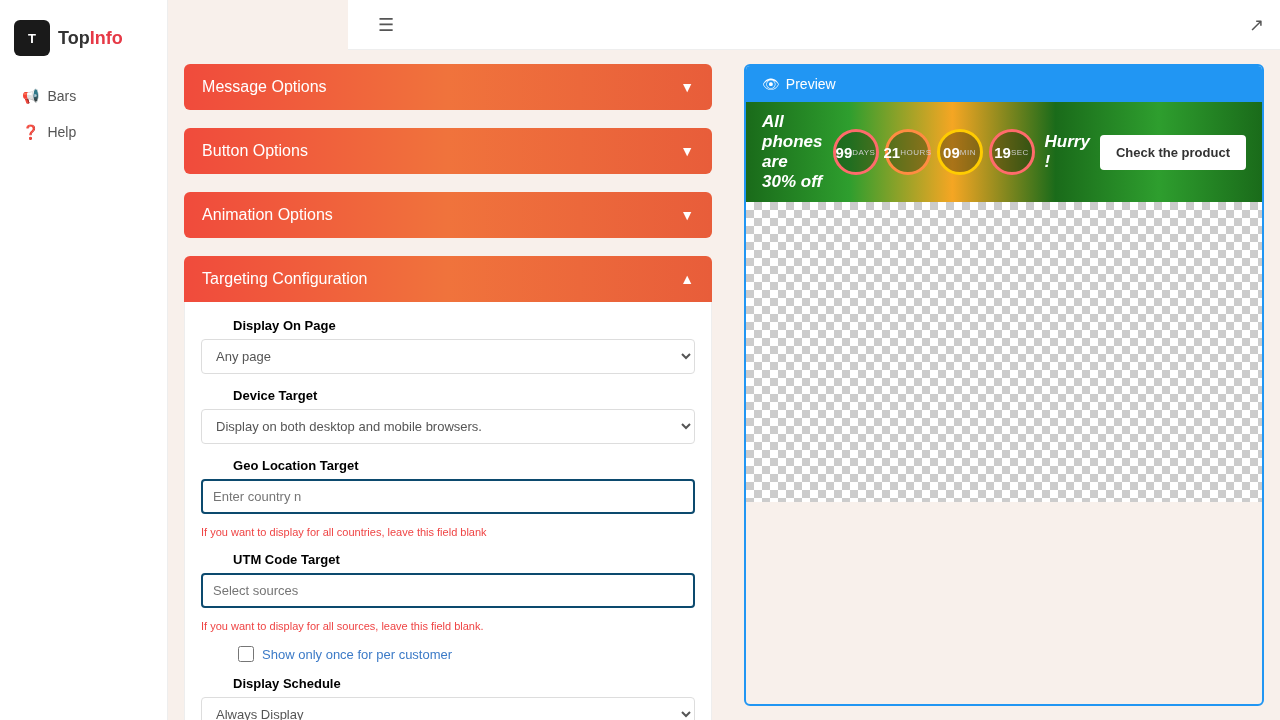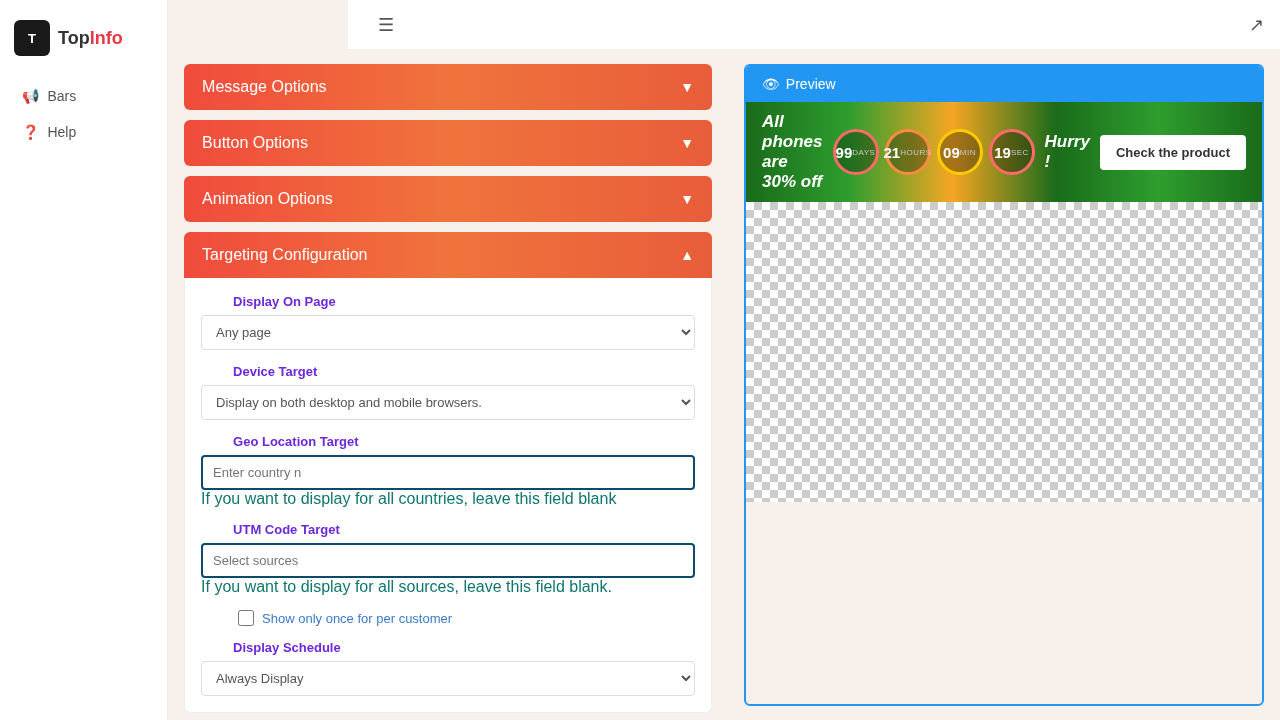--- a/index.html
+++ b/index.html
@@ -79,21 +79,21 @@
     }
 
     
     .left-panel {
       width: 560px;
       background: #f8f0eb;
       overflow-y: auto;
       padding: 14px 16px;
       display: flex;
       flex-direction: column;
-      gap: 10px;
+      gap: 18px;
     }
 
     
     .accordion-header {
       background: linear-gradient(90deg, #f04b3c, #f0733c, #e85d3a);
       color: white;
       border-radius: 6px;
       padding: 14px 18px;
       display: flex;
       align-items: center;
@@ -113,21 +113,21 @@
       border: 1px solid #eee;
       border-top: none;
       border-radius: 0 0 6px 6px;
       padding: 16px;
       display: flex;
       flex-direction: column;
       gap: 14px;
     }
     .field-label {
       font-size: 13px;
-      color: #6d28d9;
+      color: #000000;
       font-weight: 600;
       margin-bottom: 6px;
       padding-left: 32px;
     }
     .field-select {
       width: 100%;
       padding: 8px 10px;
       border: 1px solid #ddd;
       border-radius: 4px;
       font-size: 13px;
@@ -138,23 +138,23 @@
     }
     .field-input {
       width: 100%;
       padding: 8px 10px;
       border: 2px solid #0c4a6e;
       border-radius: 4px;
       font-size: 13px;
       color: #555;
     }
     .field-hint {
-      font-size: 16px;
-      color: #0f766e;
-      margin-top: 0;
+      font-size: 11px;
+      color: #ef4444;
+      margin-top: 12px;
     }
     .checkbox-row {
       display: flex;
       align-items: center;
       gap: 8px;
       padding-left: 37px;
     }
     .checkbox-row input[type="checkbox"] {
       width: 16px;
       height: 16px;

